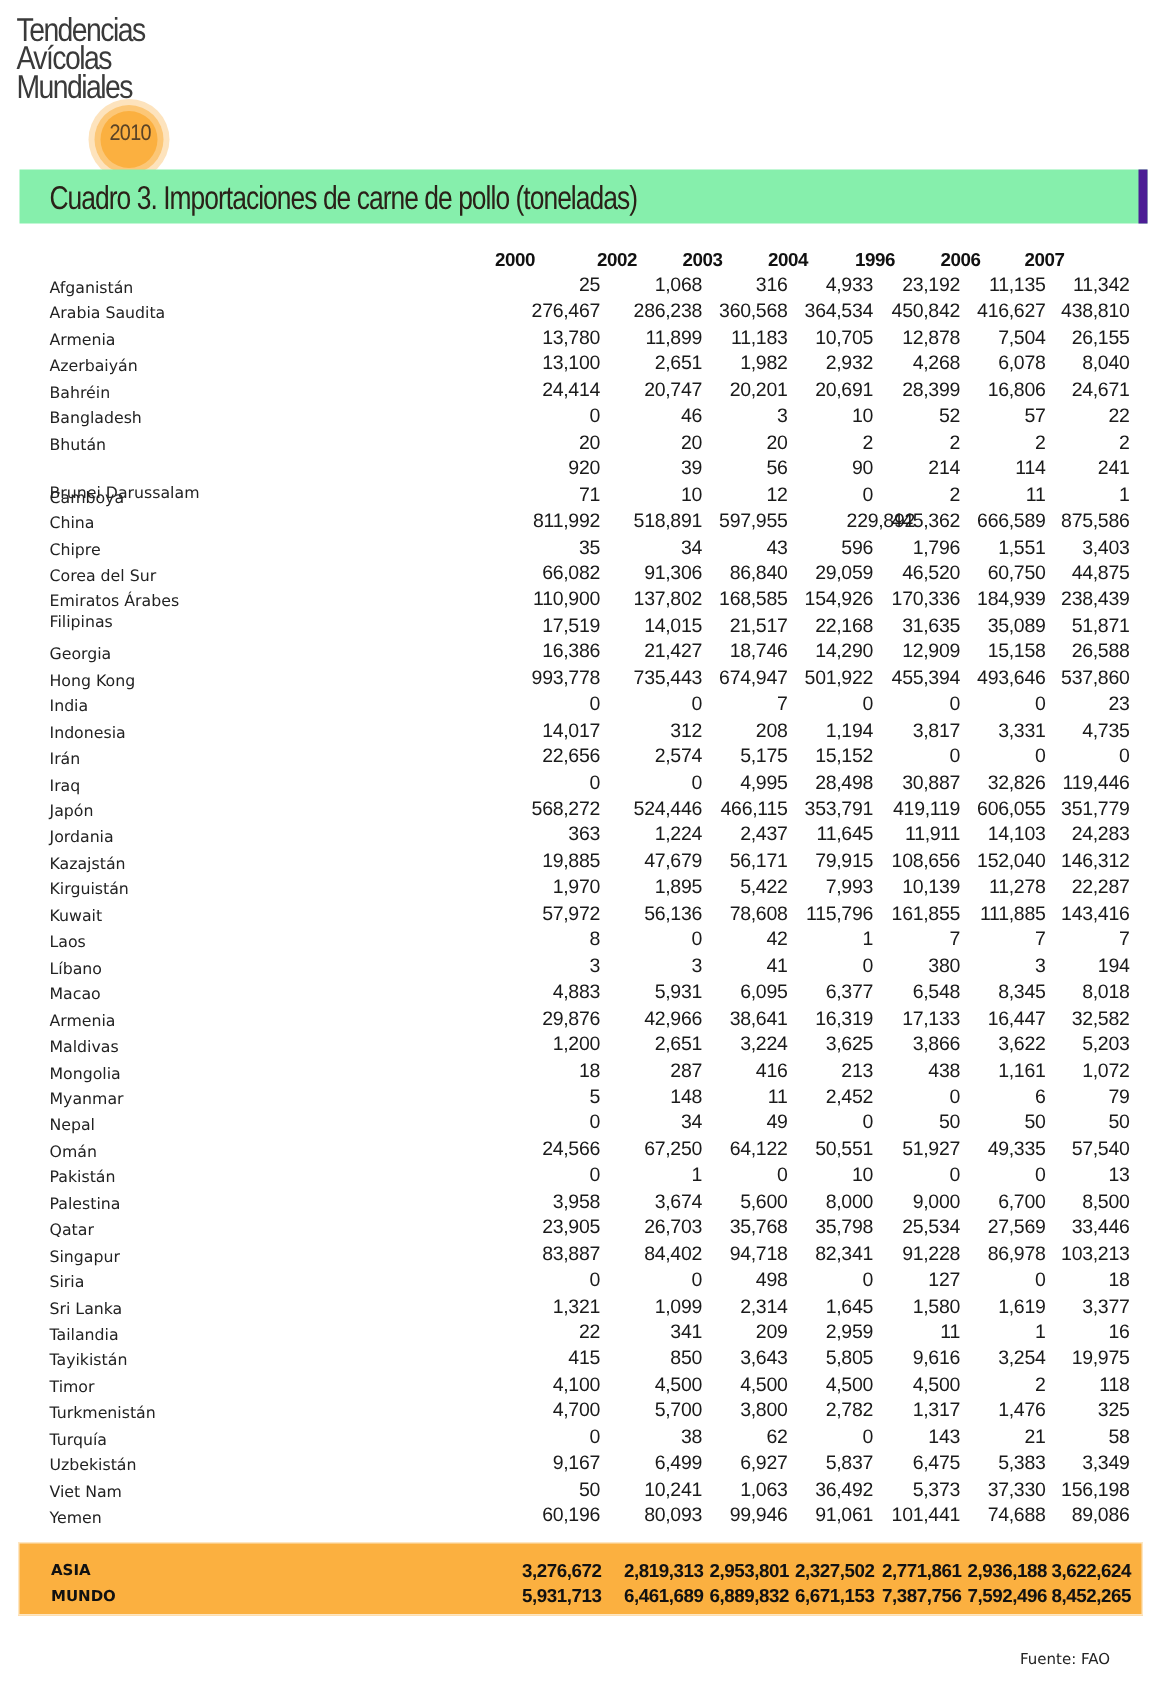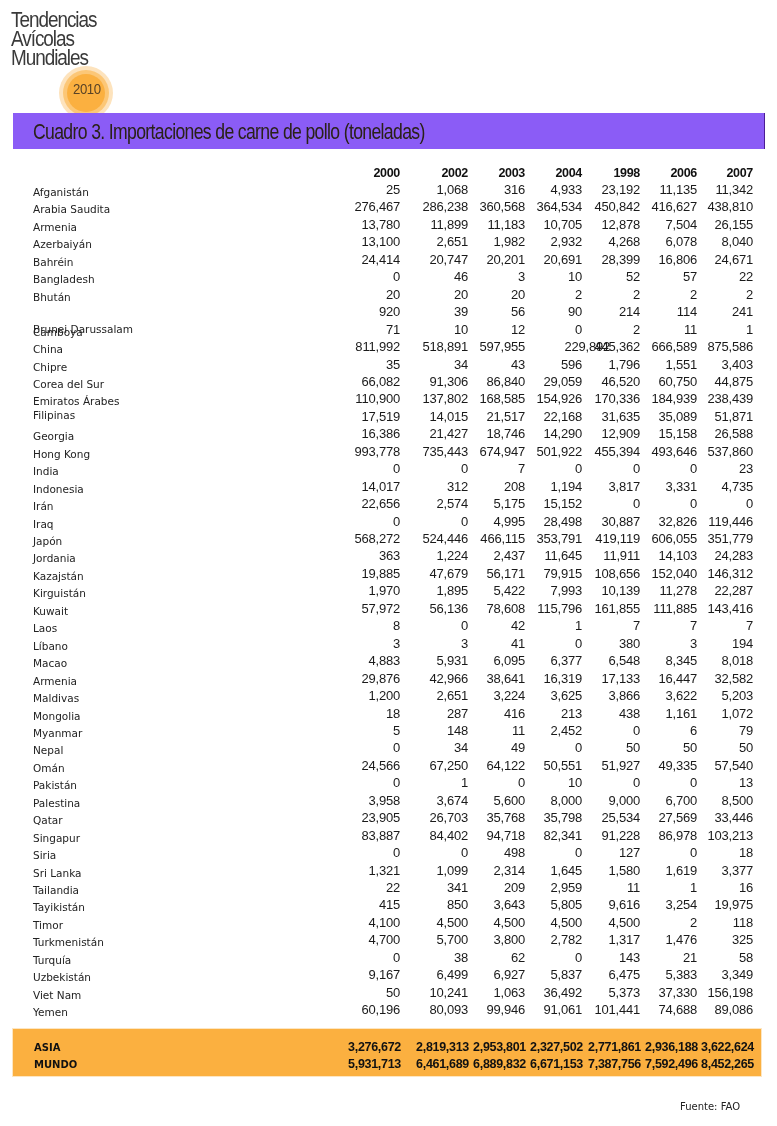--- a/index.html
+++ b/index.html
@@ -6,26 +6,26 @@
   html, body { width: 777px; height: 1126px; background: #ffffff; overflow: hidden; }
   body { position: relative; font-family: "DejaVu Sans", sans-serif; color: #1a1a1a; }
 
   .logo { position: absolute; left: 11px; top: 10px; width: 120px; height: 100px; }
   .logo-circle-outer { position: absolute; left: 48px; top: 56px; width: 54px; height: 54px; border-radius: 50%; background: #fde3bd; }
   .logo-circle-mid { position: absolute; left: 52px; top: 60px; width: 46px; height: 46px; border-radius: 50%; background: #fcc777; }
   .logo-circle-inner { position: absolute; left: 56px; top: 64px; width: 38px; height: 38px; border-radius: 50%; background: #fbb040; }
   .logo-text { position: absolute; left: 0; top: 0; font-family: "Liberation Sans", sans-serif; font-size: 22px; line-height: 19px; color: #3a3a3a; letter-spacing: -1.2px; transform: scaleX(0.86); transform-origin: left top; font-weight: normal; }
   .logo-year { position: absolute; left: 62px; top: 70px; font-family: "Liberation Sans", sans-serif; font-size: 15px; color: #5a4326; letter-spacing: -0.5px; transform: scaleX(0.88); transform-origin: left top; }
 
-  .title-band { position: absolute; left: 13px; top: 113px; width: 752px; height: 36px; background: #8b5cf6; border-right: 1px solid #4c1d95; }
+  .title-band { position: absolute; left: 13px; top: 113px; width: 752px; height: 36px; background: #86efac; border-right: 6px solid #4c1d95; }
   .title-text { position: absolute; left: 20px; top: 6px; font-family: "Liberation Sans", sans-serif; font-size: 22px; color: #2a2118; letter-spacing: -0.8px; transform: scaleX(0.8); transform-origin: left top; white-space: nowrap; }
 
   .table { position: absolute; left: 0; top: 166px; width: 777px; }
   .hdr-row { position: absolute; left: 0; top: 0; height: 17px; width: 777px; }
-  .hdr-cell { position: absolute; top: 0; width: 70px; text-align: right; font-family: "Liberation Sans", sans-serif; font-weight: bold; font-size: 12.5px; color: #111; letter-spacing: -0.3px; }
+  .hdr-cell { position: absolute; top: 0; width: 70px; text-align: left; font-family: "Liberation Sans", sans-serif; font-weight: bold; font-size: 12.5px; color: #111; letter-spacing: -0.3px; }
 
   .row { position: absolute; left: 0; height: 17.4px; width: 777px; }
   .country { position: absolute; left: 33px; font-family: "DejaVu Sans", sans-serif; font-size: 10.5px; color: #222; white-space: nowrap; }
   .val { position: absolute; width: 80px; text-align: right; font-family: "Liberation Sans", sans-serif; font-size: 13px; color: #1a1a1a; letter-spacing: -0.2px; white-space: nowrap; }
 
   .totals-band { position: absolute; left: 12px; top: 1028px; width: 750px; height: 49px; background: #fbb040; border: 1px solid #fde6c2; }
   .tot-label { position: absolute; left: 21px; font-family: "DejaVu Sans", sans-serif; font-weight: bold; font-size: 10px; color: #111; }
   .tot-val { position: absolute; width: 90px; text-align: right; font-family: "Liberation Sans", sans-serif; font-weight: bold; font-size: 12.5px; color: #111; letter-spacing: -0.3px; white-space: nowrap; }
 
   .source { position: absolute; left: 680px; top: 1101px; font-family: "DejaVu Sans", sans-serif; font-size: 10px; color: #222; }
@@ -48,21 +48,21 @@
 <div class="title-band">
   <div class="title-text">Cuadro 3. Importaciones de carne de pollo (toneladas)</div>
 </div>
 
 <div class="table" id="data-table">
   <div class="hdr-row" id="hdr-row">
       <div class="hdr-cell" style="left: 330px;">2000</div>
       <div class="hdr-cell" style="left: 398px;">2002</div>
       <div class="hdr-cell" style="left: 455px;">2003</div>
       <div class="hdr-cell" style="left: 512px;">2004</div>
-      <div class="hdr-cell" style="left: 570px;">1998</div>
+      <div class="hdr-cell" style="left: 570px;">1996</div>
       <div class="hdr-cell" style="left: 627px;">2006</div>
       <div class="hdr-cell" style="left: 683px;">2007</div>
     </div>
   <div id="body-rows">
       <div class="row" style="top: 16px;">
         <div class="country" style="top: 4px;">Afganistán</div>
         <div class="val" style="left: 320px; top: 0px;">25</div>
         <div class="val" style="left: 388px; top: 0px;">1,068</div>
         <div class="val" style="left: 445px; top: 0px;">316</div>
         <div class="val" style="left: 502px; top: 0px;">4,933</div>

